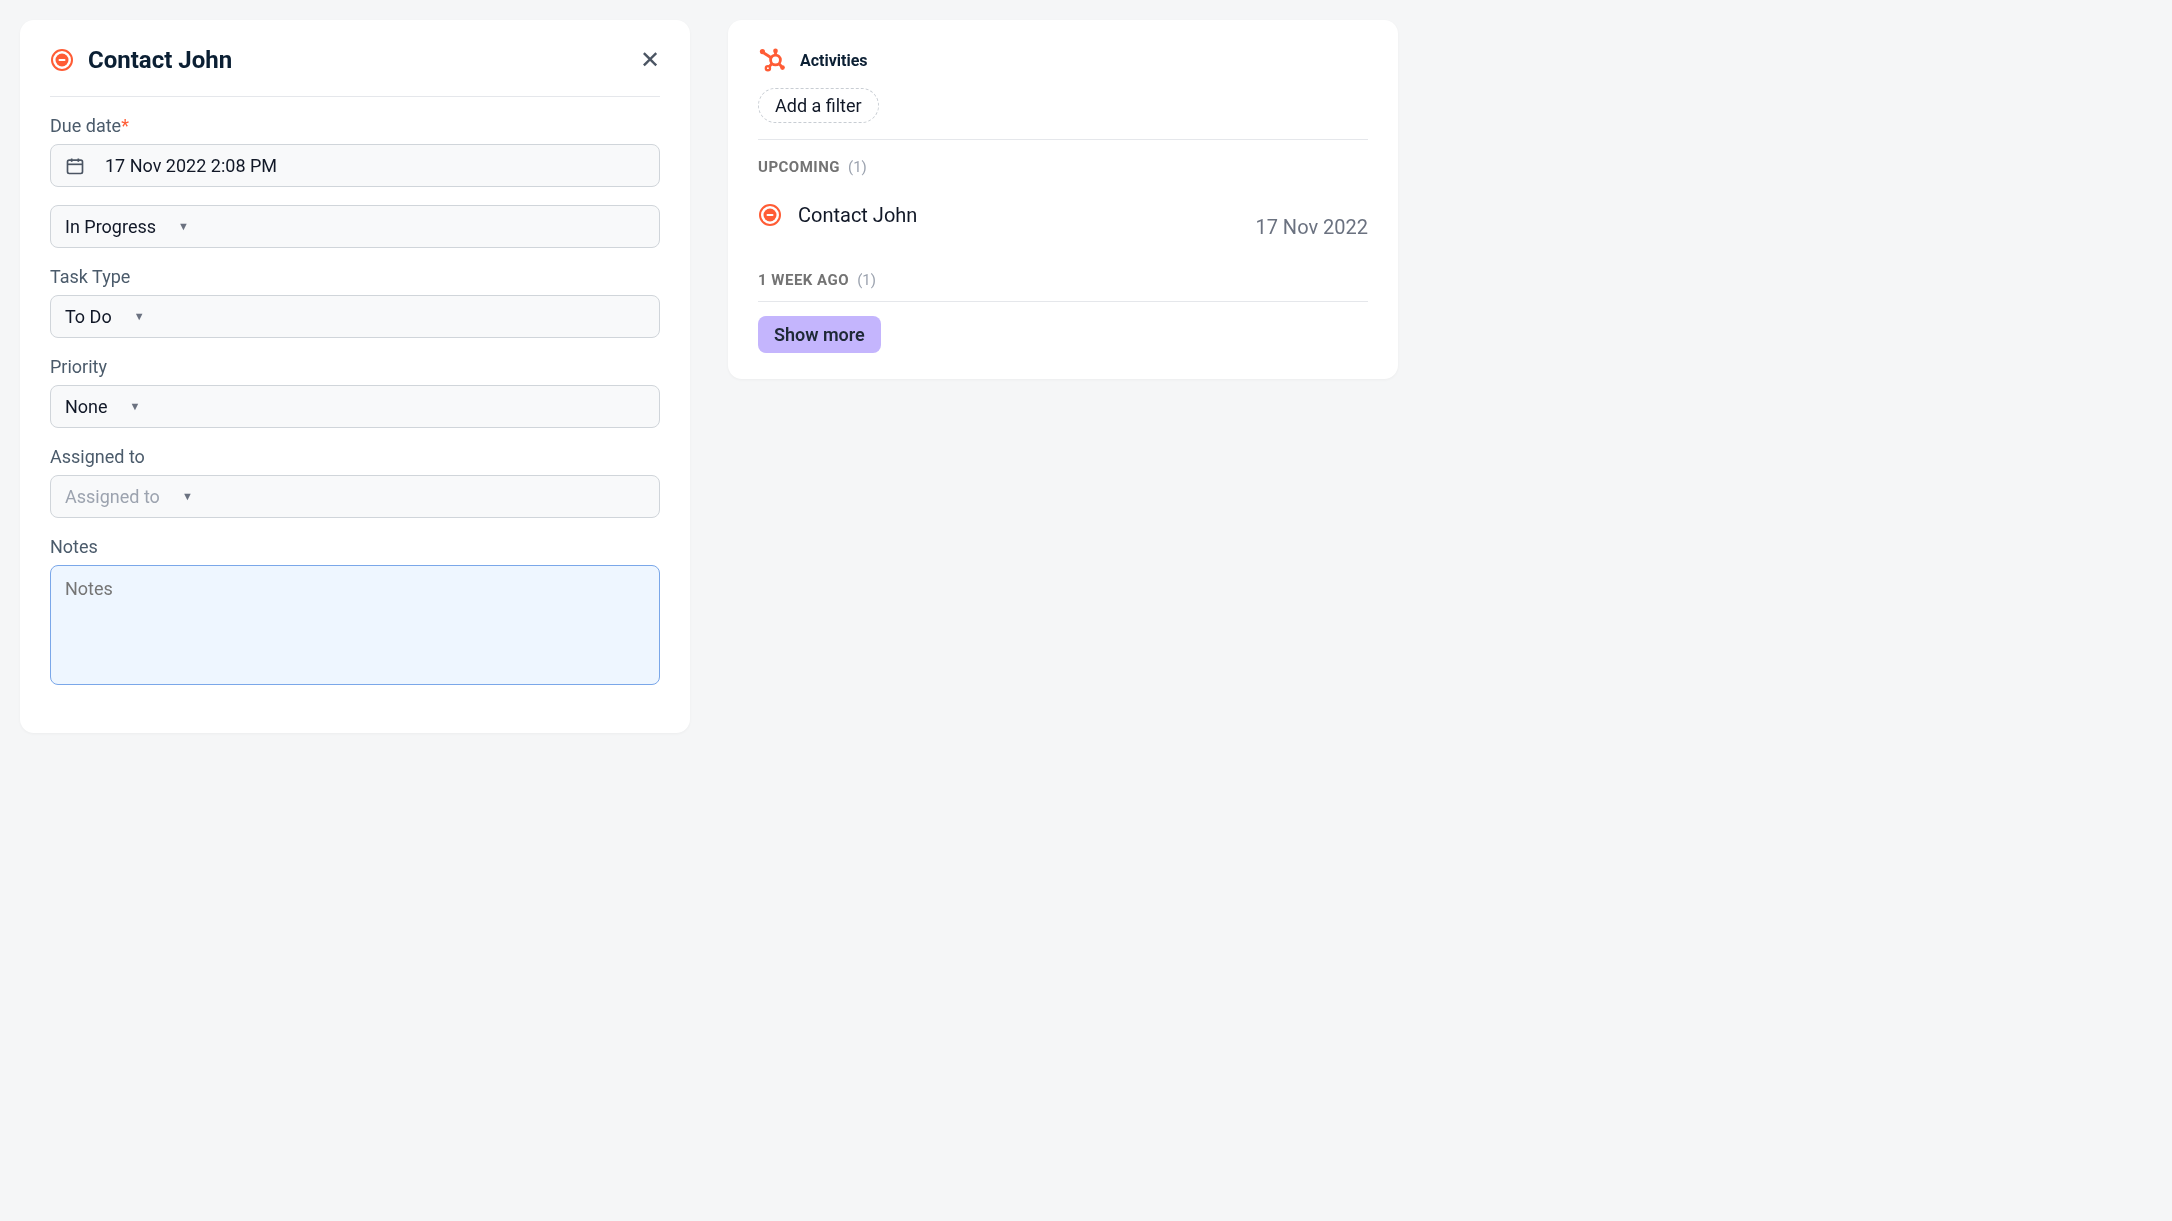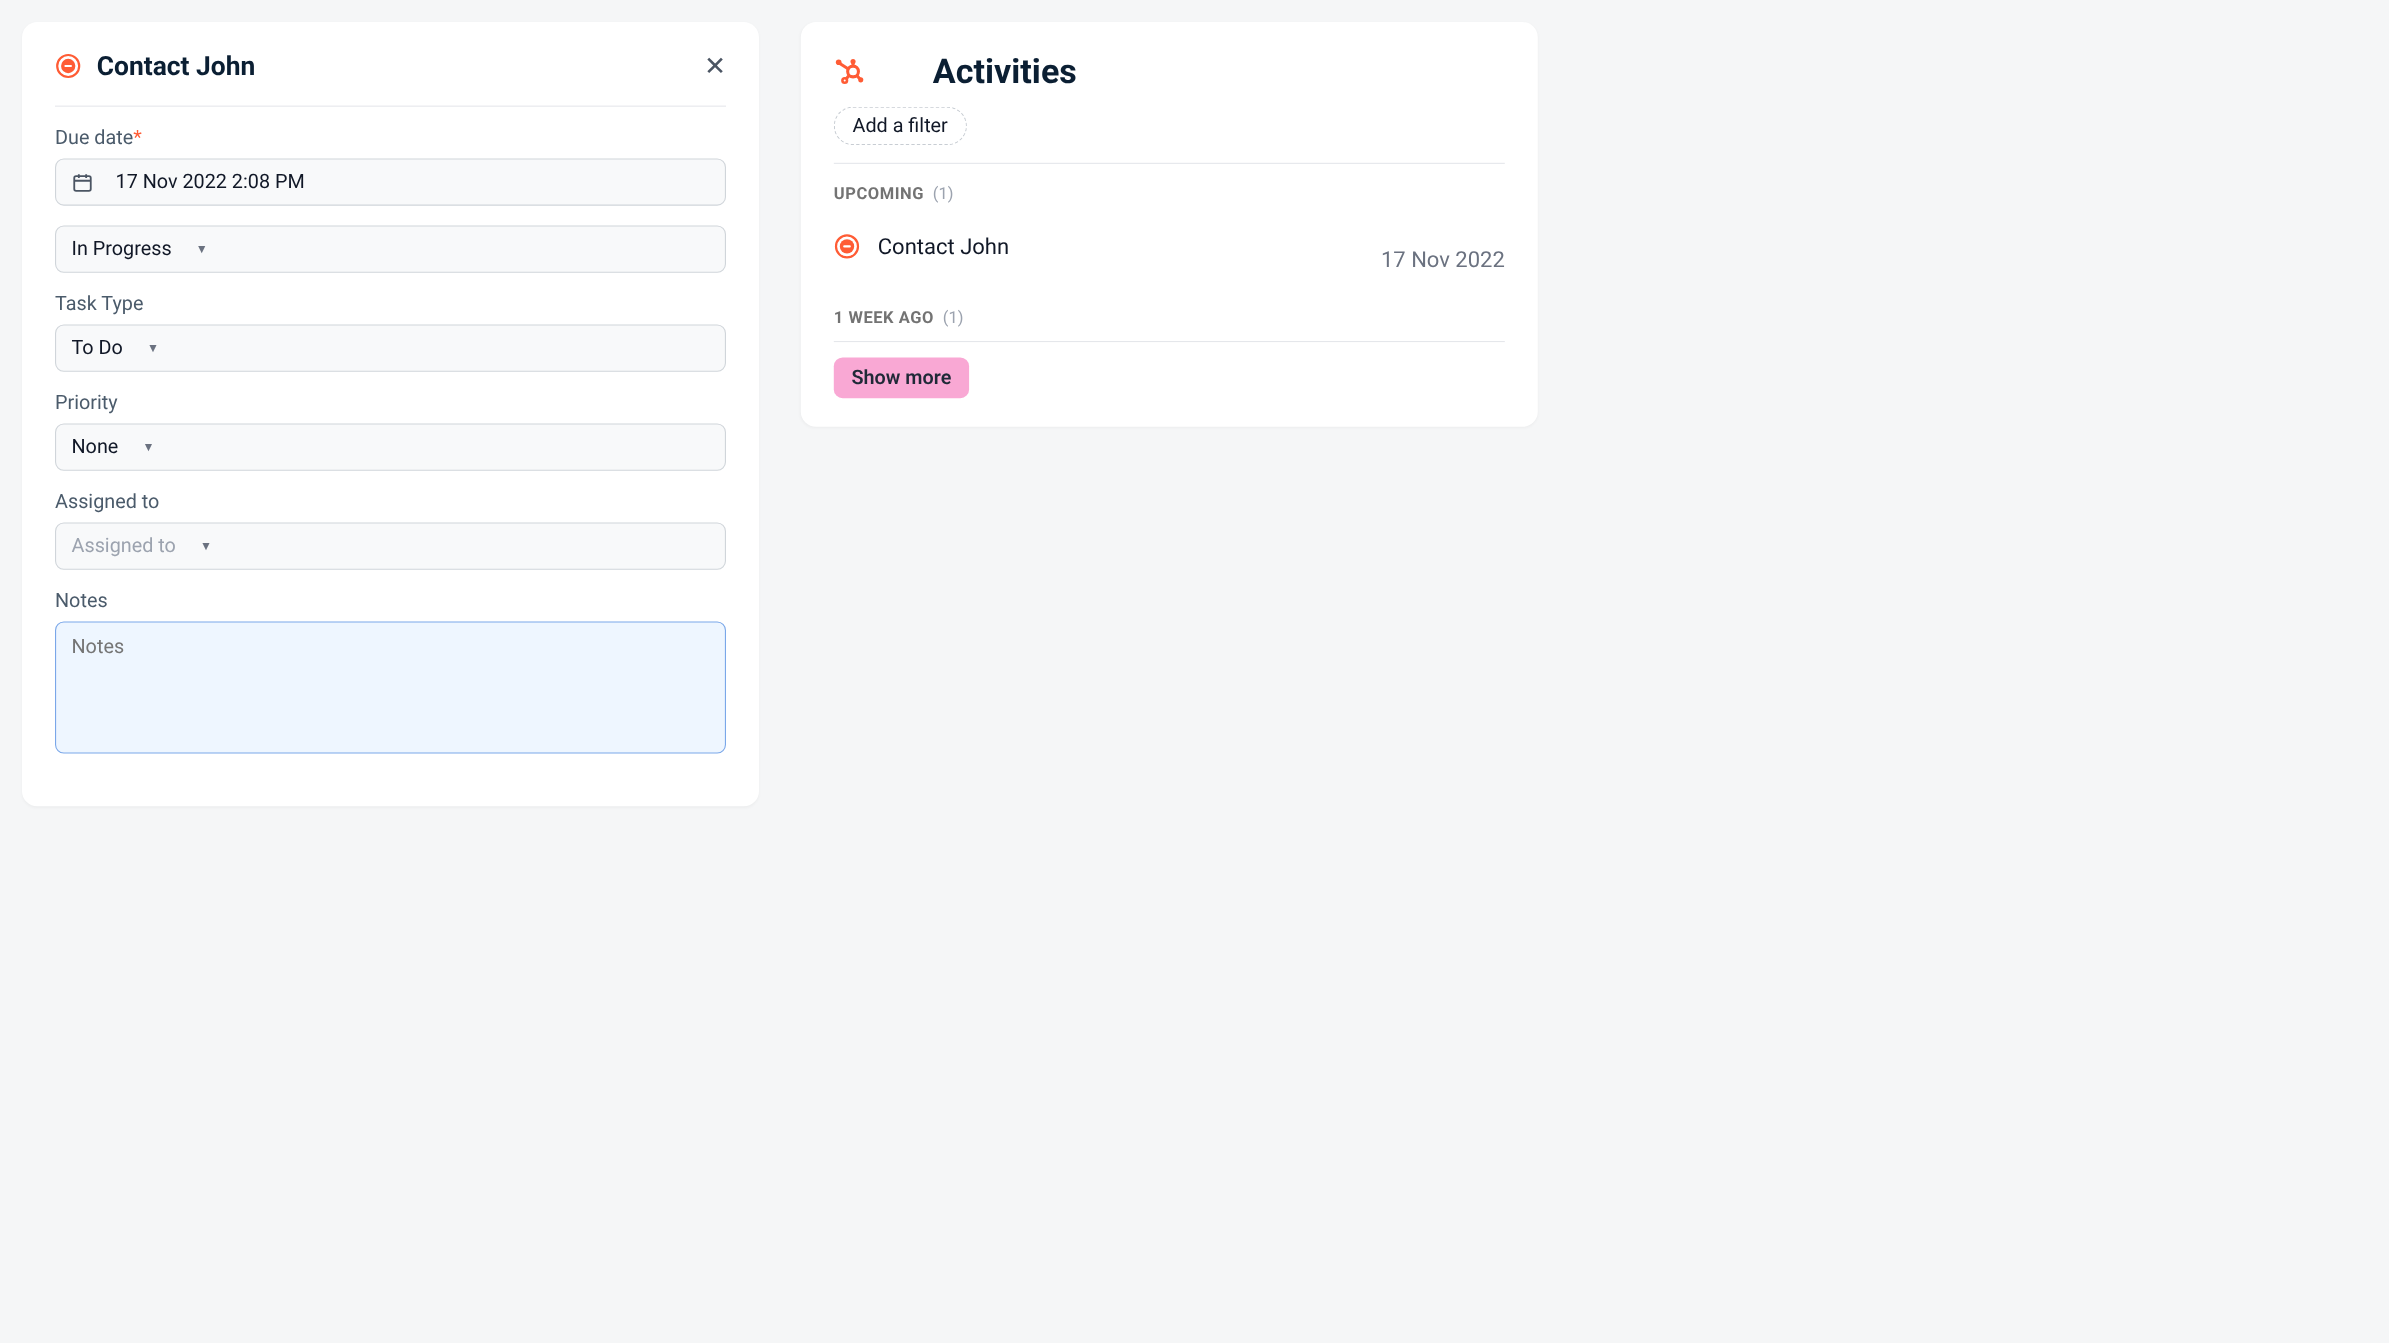--- a/index.html
+++ b/index.html
@@ -22,38 +22,38 @@
     .form-input.placeholder { color: #9ca3af; }
     .caret-down { font-size: 11px; color: #6b7280; margin-left: 2px; }
     
     .cal-icon { width: 20px; height: 20px; display: inline-flex; }
     
     .notes-area { width: 100%; min-height: 120px; border: 1.5px solid #7aa7e9; background: #eef6ff; border-radius: 8px; padding: 12px 14px; font-size: 18px; color: #9ca3af; resize: none; font-family: inherit; }
     
     
     .panel-right { width: 670px; padding: 26px 30px 26px 30px; height: fit-content; }
     .right-header { display: flex; align-items: center; gap: 14px; }
-    .right-title { font-size: 31px; font-weight: 700; color: #0b1f33; margin-left: 48px; }
+    .right-title { font-size: 16px; font-weight: 700; color: #0b1f33; }
     
     .filter-chip { display: inline-block; border: 1.5px dashed #c8cdd3; border-radius: 20px; font-size: 18px; color: #111827; padding: 6px 16px; margin-top: 14px; margin-bottom: 16px; cursor: pointer; }
     .right-divider { border-top: 1px solid #e5e7eb; margin-bottom: 18px; }
     
     .section-header { display: flex; align-items: baseline; gap: 8px; margin-bottom: 12px; margin-top: 18px; }
     .section-label { font-size: 15px; font-weight: 700; letter-spacing: 0.5px; color: #737373; }
     .section-count { font-size: 15px; color: #9ca3af; }
     
     .activity-row { display: flex; align-items: center; gap: 16px; padding: 3px 0 14px 0; }
     .activity-row + .section-header { border-top: none; }
     .activity-icon { width: 24px; height: 24px; flex-shrink: 0; }
     .activity-title { font-size: 20px; color: #111827; flex: 1; }
     .activity-date { font-size: 20px; color: #6b7280; margin-top: 24px; }
     
     .bottom-divider { border-top: 1px solid #e5e7eb; margin-top: 4px; margin-bottom: 14px; }
     
-    .show-more { display: inline-block; background: #f9a8d4; border: none; border-radius: 8px; padding: 8px 16px; font-size: 18px; font-weight: 600; color: #1f2937; cursor: pointer; }
+    .show-more { display: inline-block; background: #c4b5fd; border: none; border-radius: 8px; padding: 8px 16px; font-size: 18px; font-weight: 600; color: #1f2937; cursor: pointer; }
     
     .sprocket { width: 28px; height: 28px; }
   </style>
 </head>
 <body>
 
 <div class="panel panel-left">
   <div class="panel-header">
     <span class="task-icon-circle">
       <svg viewBox="0 0 24 24" width="24" height="24">

